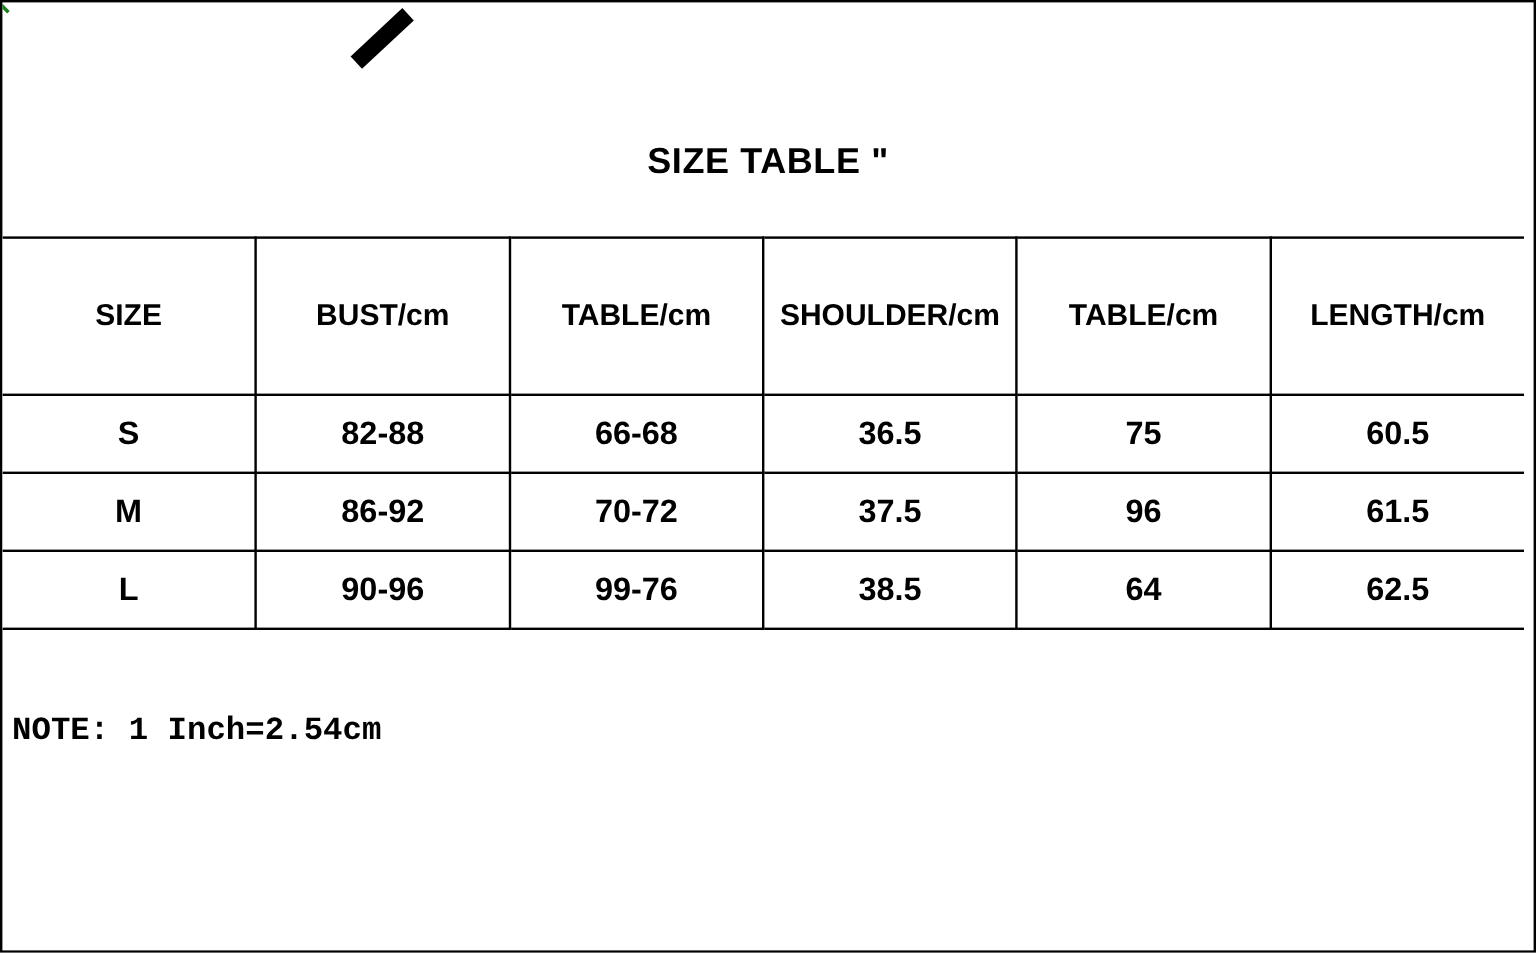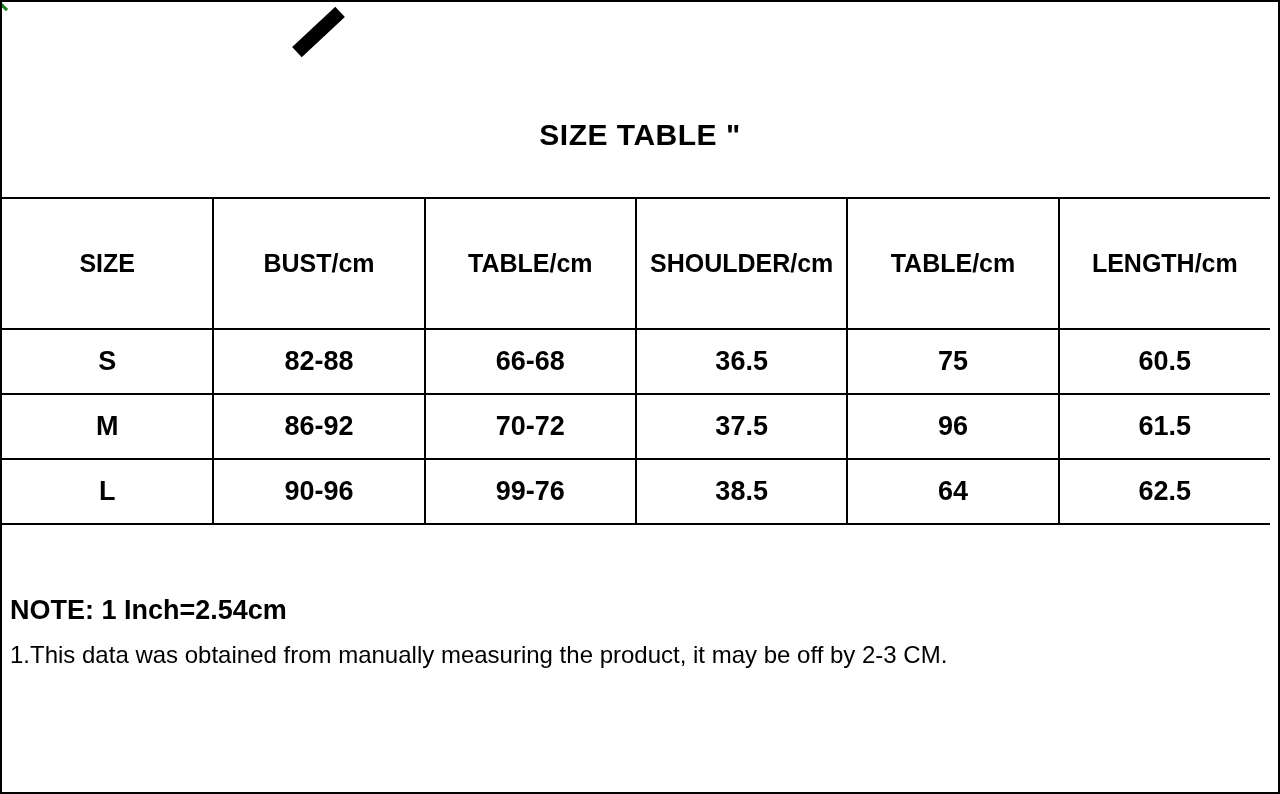--- a/index.html
+++ b/index.html
@@ -81,20 +81,21 @@
     width: 1260px;
   }
   .note-heading {
     position: absolute;
     top: 592px;
     left: 0;
     font-size: 27px;
     font-weight: bold;
     line-height: 32px;
     white-space: nowrap;
+    font-family: Liberation Mono, monospace;
   }
   .note-lines {
     position: absolute;
     top: 636px;
     left: 0;
   }
   .note-line {
     font-size: 24px;
     line-height: 33px;
     white-space: nowrap;
@@ -146,17 +147,16 @@
         <td>38.5</td>
         <td>64</td>
         <td>62.5</td>
       </tr>
     </tbody>
   </table>
 
   <div class="notes">
     <div class="note-heading">NOTE: 1 Inch=2.54cm</div>
     <div class="note-lines">
-      <div class="note-line">1.This data was obtained from manually measuring the product, it may be off by 2-3 CM.</div>
     </div>
   </div>
 
 </div>
 
 </body></html>

